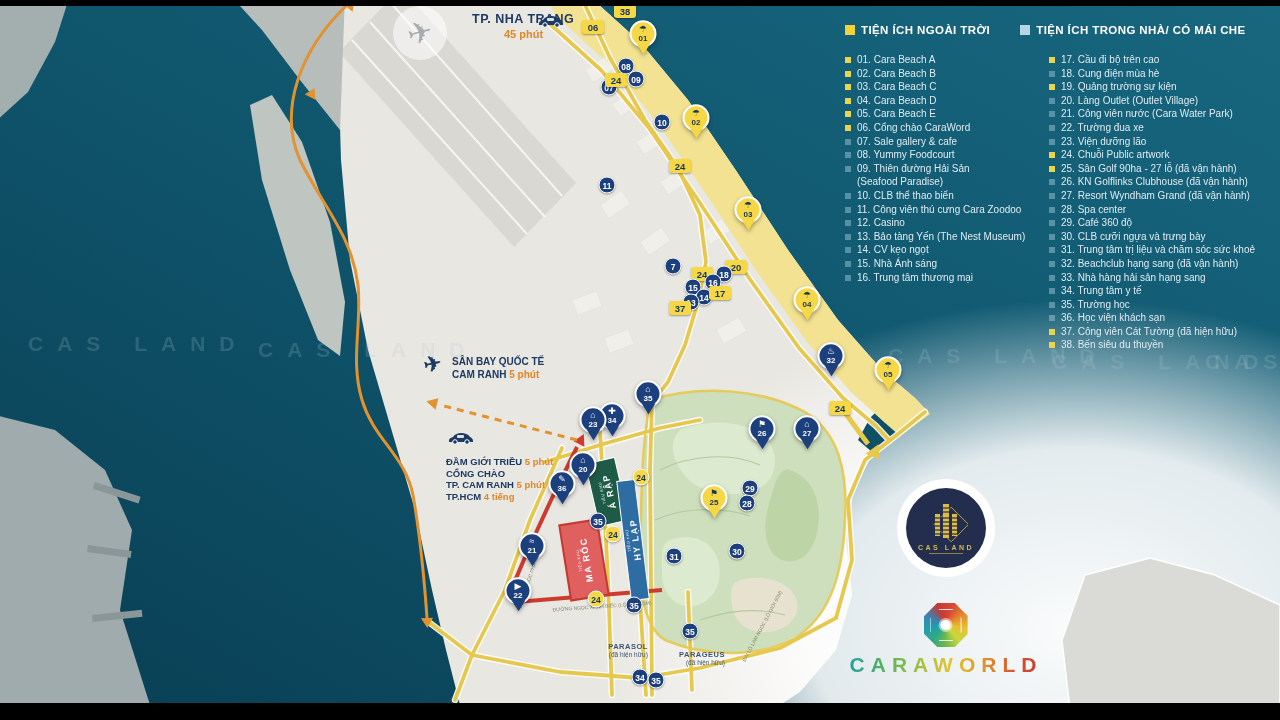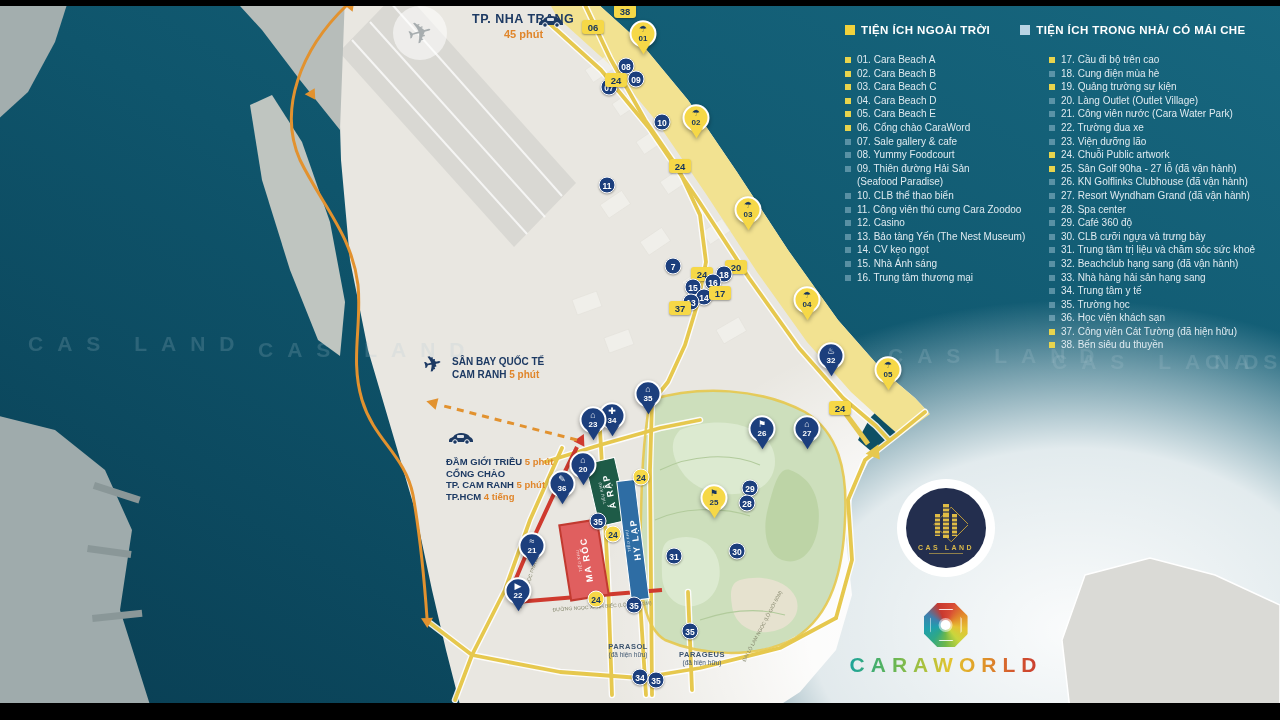--- a/index.html
+++ b/index.html
@@ -36,21 +36,21 @@
      border-top:11px solid #1c3f7d;margin:-4px auto 0;}
   .pin.py .pin-head{background:#f6d847;}
   .pin.py .pin-ic,.pin.py .pin-num{color:#16355e;}
   .pin.py .pin-tip{border-top-color:#f6d847;}
 
   
   .zone{position:absolute;text-align:center;color:#fff;z-index:6;white-space:nowrap;}
   .zone .zp{display:block;font-size:4px;letter-spacing:.5px;opacity:.9;}
   .zone .zn{display:block;font-size:9px;font-weight:bold;letter-spacing:1.5px;}
 
-  .district{position:absolute;transform:translate(-50%,-50%);text-align:center;color:#3d5570;z-index:4;}
+  .district{position:absolute;transform:translate(-50%,-50%);text-align:right;color:#3d5570;z-index:4;}
   .district .dn{font-size:7.5px;font-weight:bold;letter-spacing:.5px;}
   .district .dd{font-size:6.5px;}
 
   .rlabel{position:absolute;font-size:5px;color:#85876d;white-space:nowrap;z-index:4;}
 
   
   .note{position:absolute;color:#1d3a63;z-index:8;}
   .accent{color:#e0862b;}
   #note-nhatrang .nt-title{font-size:12.5px;font-weight:bold;letter-spacing:.5px;}
   #note-nhatrang .nt-time{font-size:11px;font-weight:bold;margin:2px 0 0 32px;}

